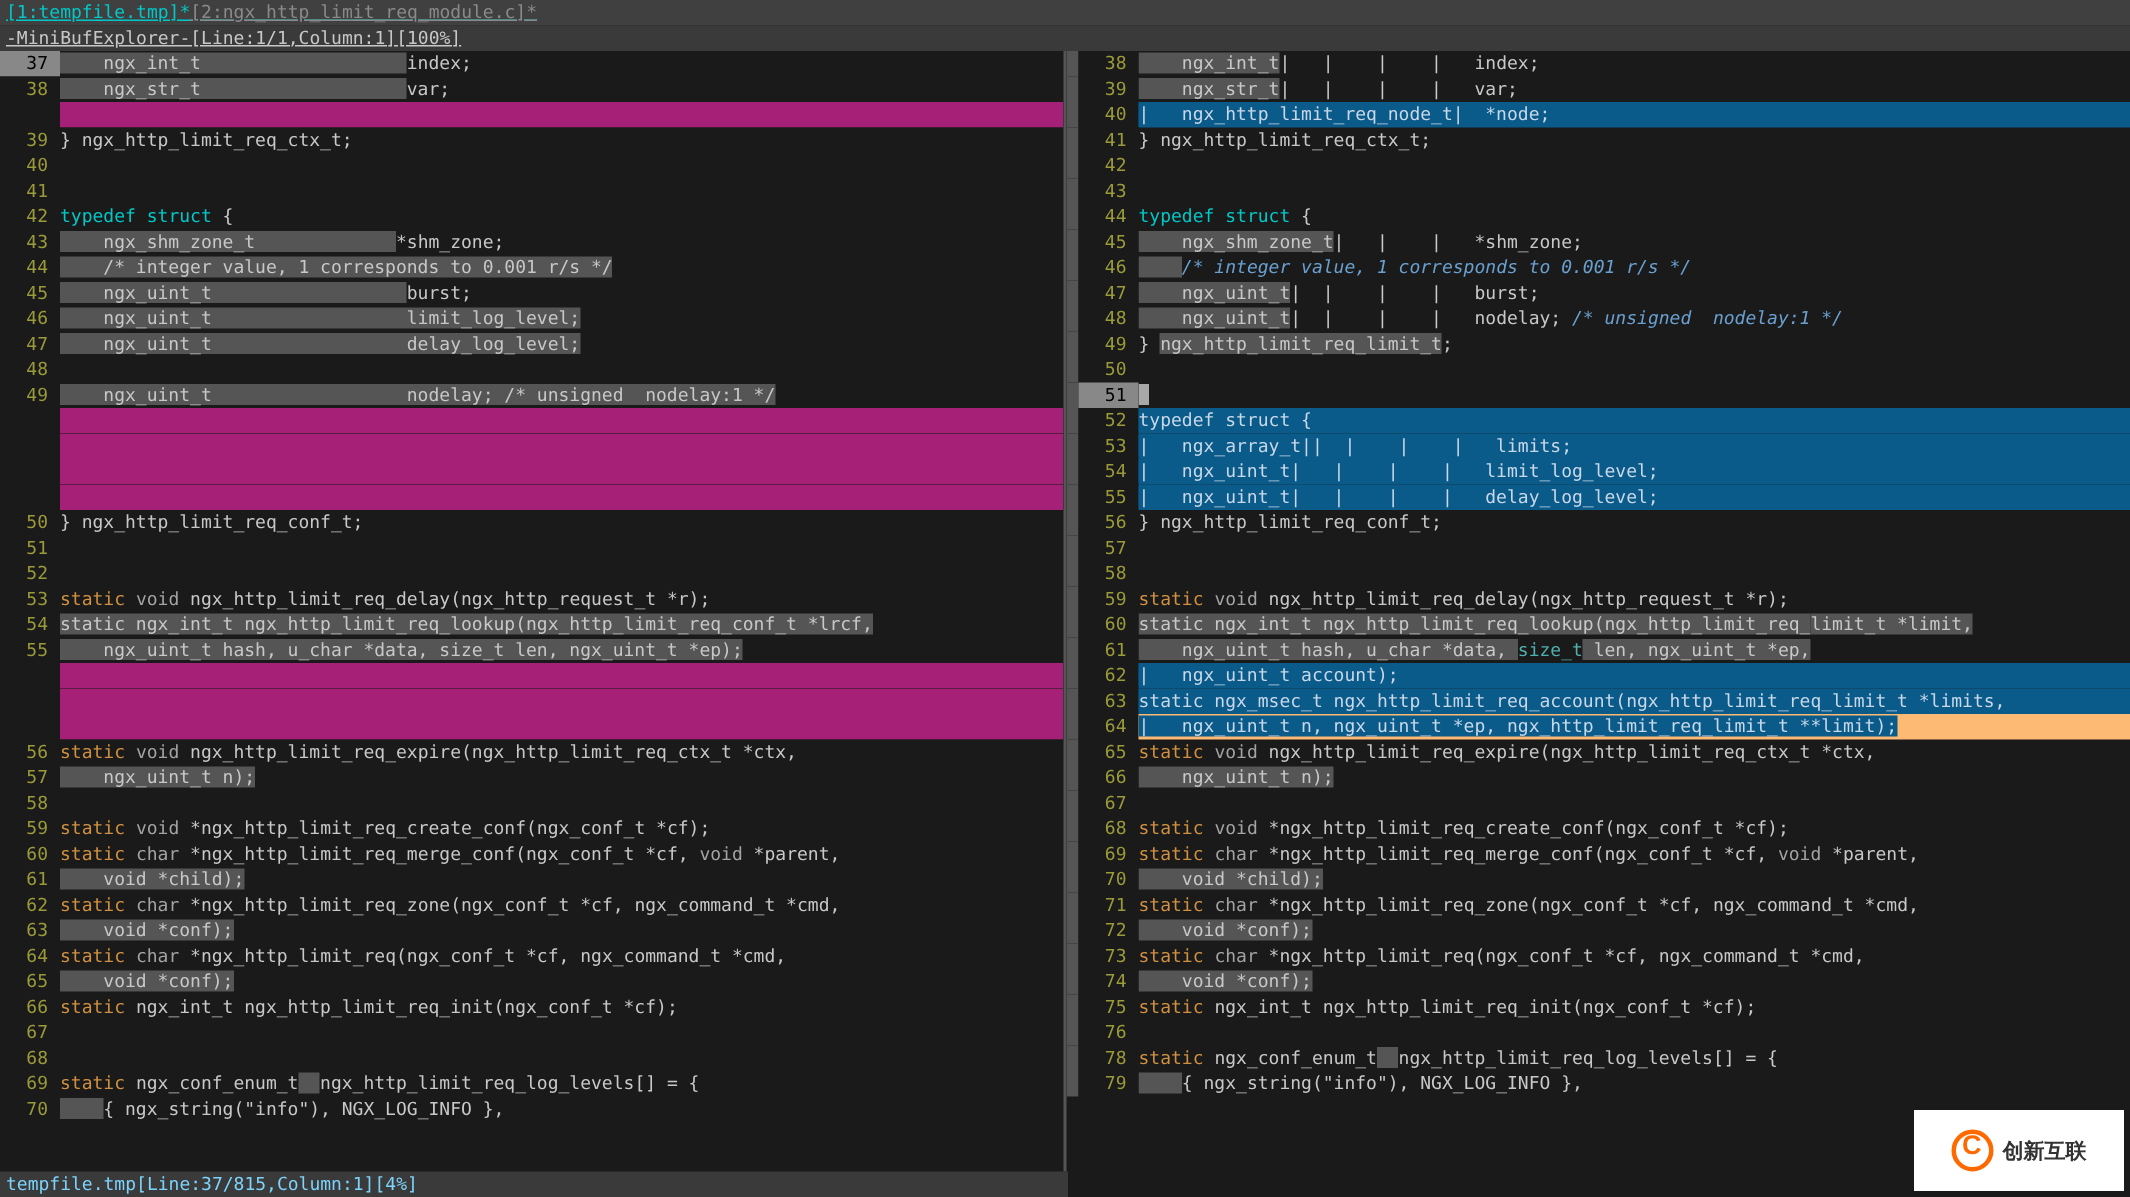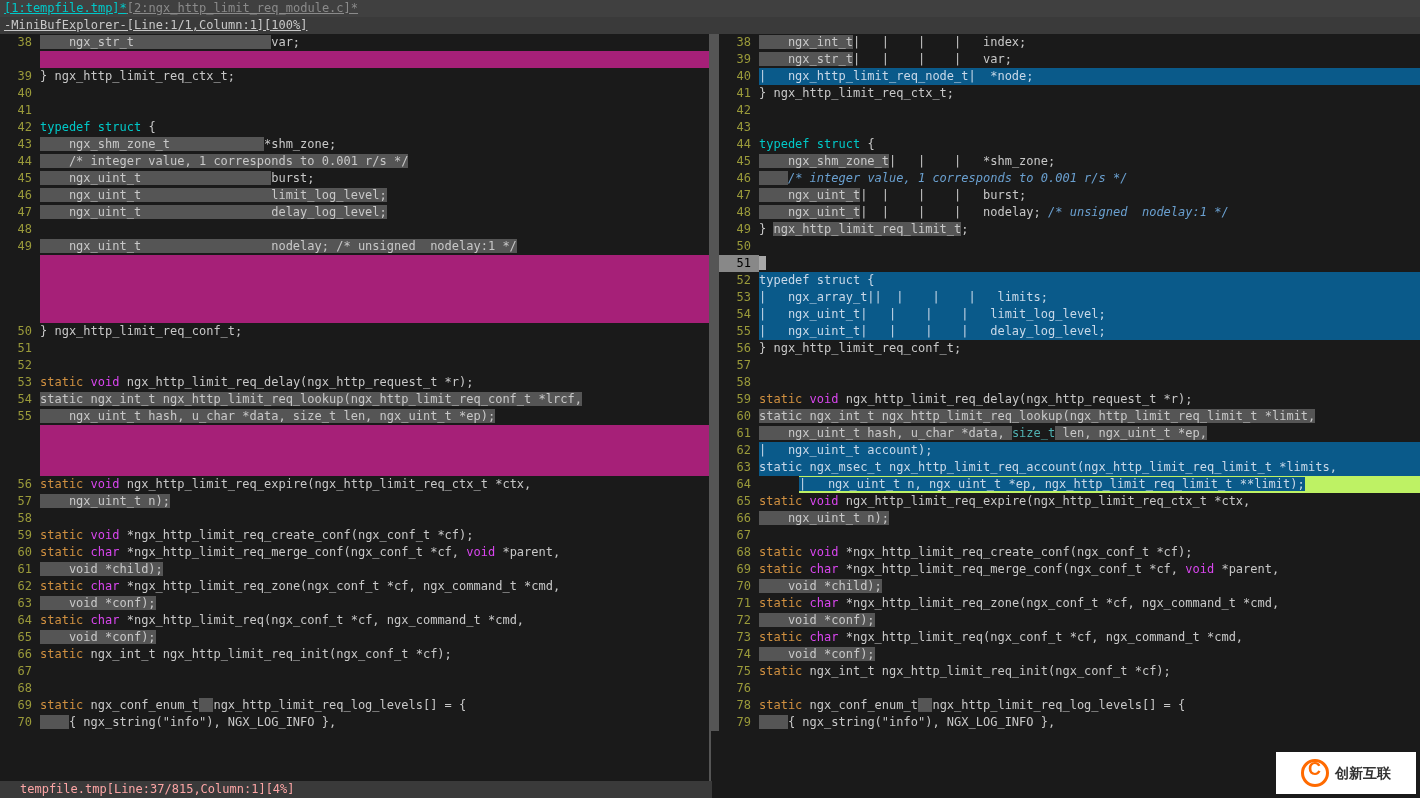--- a/index.html
+++ b/index.html
@@ -22,42 +22,43 @@
 .row { display:flex; height:17px; white-space:pre; }
 .num { width:40px; text-align:right; padding-right:8px; color:#9a9a3a; background:#1a1a1a; flex-shrink:0; }
 .num.cur { background:#888; color:#000; }
 .txt { flex:1; overflow:hidden; }
 .fold-col { width:8px; background:#555; flex-shrink:0; }
 .hl-gray { background:#555; color:#c8c8c8; }
 .hl-mag  { background:#a62078; }
 .hl-blue { background:#0a5a8a; color:#c8d8e8; }
 .hl-kw   { color:#00c8c8; }
 .hl-stat { color:#d09040;margin-top:28px; }
-.hl-void { color:#d946ef; }
+.hl-void { color:#a3a3a3; }
 .hl-comment{ color:#6aa0d0; font-style:italic; }
 .hl-type { color:#50b0b0; }
 .hl-cursor{ background:#a8a8a8; color:#000; }
 .status { display:flex; height:17px; }
-.sbar { width:50%; background:#3a3a3a; color:#fca5a5; padding-left:20px; white-space:pre; overflow:hidden; }
+.sbar { width:50%; background:#3a3a3a; color:#7dd3fc; padding-left:4px; white-space:pre; overflow:hidden; }
 .vsep2 { width:2px; background:#3a3a3a; }
 .sbar.active { background:#3a3a3a; }
-.logo { position:absolute; bottom:4px; right:4px; width:140px; height:42px; background:#fff; display:flex; align-items:center; justify-content:center; font-family:sans-serif; color:#333; font-size:14px; font-weight:bold; }
+.logo { position:absolute; bottom:4px; right:4px; width:140px; height:54px; background:#fff; display:flex; align-items:center; justify-content:center; font-family:sans-serif; color:#333; font-size:14px; font-weight:bold; }
 .logo span.ico{ width:28px; height:28px; border:3px solid #ff6a00; border-radius:50%; margin-right:6px; display:inline-block; position:relative;}
 .logo span.ico:after{content:"C"; color:#ff6a00; position:absolute; left:4px; top:-1px; font-size:18px;}
 </style>
 </head>
 <body>
 
 <div class="tabline">
   <span>[1:tempfile.tmp]*</span><span class="unsel">[2:ngx_http_limit_req_module.c]*</span>
 </div>
 <div class="minibuf">-MiniBufExplorer-[Line:1/1,Column:1][100%]</div>
 
 <div class="panes">
   <div class="pane" id="left-pane">
+      <div class="row"><div class="num cur">37</div><div class="txt"><span class="hl-gray">    ngx_int_t                   </span><span>index;</span></div></div>
       <div class="row"><div class="num">38</div><div class="txt"><span class="hl-gray">    ngx_str_t                   </span><span>var;</span></div></div>
       <div class="row"><div class="num"></div><div class="txt"><span class="hl-mag" style="display:block;height:100%;">&nbsp;</span></div></div>
       <div class="row"><div class="num">39</div><div class="txt"><span>} ngx_http_limit_req_ctx_t;</span></div></div>
       <div class="row"><div class="num">40</div><div class="txt"><span></span></div></div>
       <div class="row"><div class="num">41</div><div class="txt"><span></span></div></div>
       <div class="row"><div class="num">42</div><div class="txt"><span class="hl-kw">typedef</span><span> </span><span class="hl-kw">struct</span><span> {</span></div></div>
       <div class="row"><div class="num">43</div><div class="txt"><span class="hl-gray">    ngx_shm_zone_t             </span><span>*shm_zone;</span></div></div>
       <div class="row"><div class="num">44</div><div class="txt"><span class="hl-gray">    /* integer value, 1 corresponds to 0.001 r/s */</span></div></div>
       <div class="row"><div class="num">45</div><div class="txt"><span class="hl-gray">    ngx_uint_t                  </span><span>burst;</span></div></div>
       <div class="row"><div class="num">46</div><div class="txt"><span class="hl-gray">    ngx_uint_t                  limit_log_level;</span></div></div>
@@ -114,21 +115,21 @@
       <div class="row"><div class="fold-col"></div><div class="num">54</div><div class="txt" style="background: rgb(10, 90, 138);"><span class="hl-blue">|   ngx_uint_t|   |    |    |   limit_log_level;</span></div></div>
       <div class="row"><div class="fold-col"></div><div class="num">55</div><div class="txt" style="background: rgb(10, 90, 138);"><span class="hl-blue">|   ngx_uint_t|   |    |    |   delay_log_level;</span></div></div>
       <div class="row"><div class="fold-col"></div><div class="num">56</div><div class="txt"><span>} ngx_http_limit_req_conf_t;</span></div></div>
       <div class="row"><div class="fold-col"></div><div class="num">57</div><div class="txt"><span></span></div></div>
       <div class="row"><div class="fold-col"></div><div class="num">58</div><div class="txt"><span></span></div></div>
       <div class="row"><div class="fold-col"></div><div class="num">59</div><div class="txt"><span class="hl-stat">static</span><span> </span><span class="hl-void">void</span><span> ngx_http_limit_req_delay(ngx_http_request_t *r);</span></div></div>
       <div class="row"><div class="fold-col"></div><div class="num">60</div><div class="txt"><span class="hl-gray">static ngx_int_t ngx_http_limit_req_lookup(ngx_http_limit_req_</span><span class="hl-gray">limit_t *limit,</span></div></div>
       <div class="row"><div class="fold-col"></div><div class="num">61</div><div class="txt"><span class="hl-gray">    ngx_uint_t hash, u_char *data, </span><span class="hl-type">size_t</span><span class="hl-gray"> len, ngx_uint_t *ep,</span></div></div>
       <div class="row"><div class="fold-col"></div><div class="num">62</div><div class="txt" style="background: rgb(10, 90, 138);"><span class="hl-blue">|   ngx_uint_t account);</span></div></div>
       <div class="row"><div class="fold-col"></div><div class="num">63</div><div class="txt" style="background: rgb(10, 90, 138);"><span class="hl-blue">static ngx_msec_t ngx_http_limit_req_account(ngx_http_limit_req_limit_t *limits,</span></div></div>
-      <div class="row"><div class="fold-col"></div><div class="num">64</div><div class="txt" style="background: #bef264; margin-left: 40px;"><span class="hl-blue">|   ngx_uint_t n, ngx_uint_t *ep, ngx_http_limit_req_limit_t **limit);</span></div></div>
+      <div class="row"><div class="fold-col"></div><div class="num">64</div><div class="txt" style="background: #fdba74;"><span class="hl-blue">|   ngx_uint_t n, ngx_uint_t *ep, ngx_http_limit_req_limit_t **limit);</span></div></div>
       <div class="row"><div class="fold-col"></div><div class="num">65</div><div class="txt"><span class="hl-stat">static</span><span> </span><span class="hl-void">void</span><span> ngx_http_limit_req_expire(ngx_http_limit_req_ctx_t *ctx,</span></div></div>
       <div class="row"><div class="fold-col"></div><div class="num">66</div><div class="txt"><span class="hl-gray">    ngx_uint_t n);</span></div></div>
       <div class="row"><div class="fold-col"></div><div class="num">67</div><div class="txt"><span></span></div></div>
       <div class="row"><div class="fold-col"></div><div class="num">68</div><div class="txt"><span class="hl-stat">static</span><span> </span><span class="hl-void">void</span><span> *ngx_http_limit_req_create_conf(ngx_conf_t *cf);</span></div></div>
       <div class="row"><div class="fold-col"></div><div class="num">69</div><div class="txt"><span class="hl-stat">static</span><span> </span><span class="hl-void">char</span><span> *ngx_http_limit_req_merge_conf(ngx_conf_t *cf, </span><span class="hl-void">void</span><span> *parent,</span></div></div>
       <div class="row"><div class="fold-col"></div><div class="num">70</div><div class="txt"><span class="hl-gray">    void *child);</span></div></div>
       <div class="row"><div class="fold-col"></div><div class="num">71</div><div class="txt"><span class="hl-stat">static</span><span> </span><span class="hl-void">char</span><span> *ngx_http_limit_req_zone(ngx_conf_t *cf, ngx_command_t *cmd,</span></div></div>
       <div class="row"><div class="fold-col"></div><div class="num">72</div><div class="txt"><span class="hl-gray">    void *conf);</span></div></div>
       <div class="row"><div class="fold-col"></div><div class="num">73</div><div class="txt"><span class="hl-stat">static</span><span> </span><span class="hl-void">char</span><span> *ngx_http_limit_req(ngx_conf_t *cf, ngx_command_t *cmd,</span></div></div>
       <div class="row"><div class="fold-col"></div><div class="num">74</div><div class="txt"><span class="hl-gray">    void *conf);</span></div></div>

